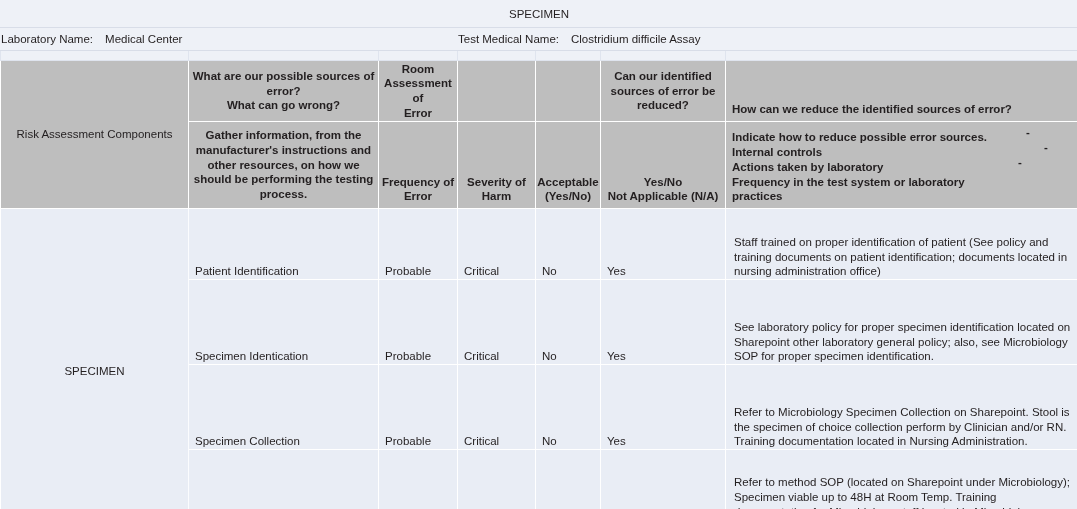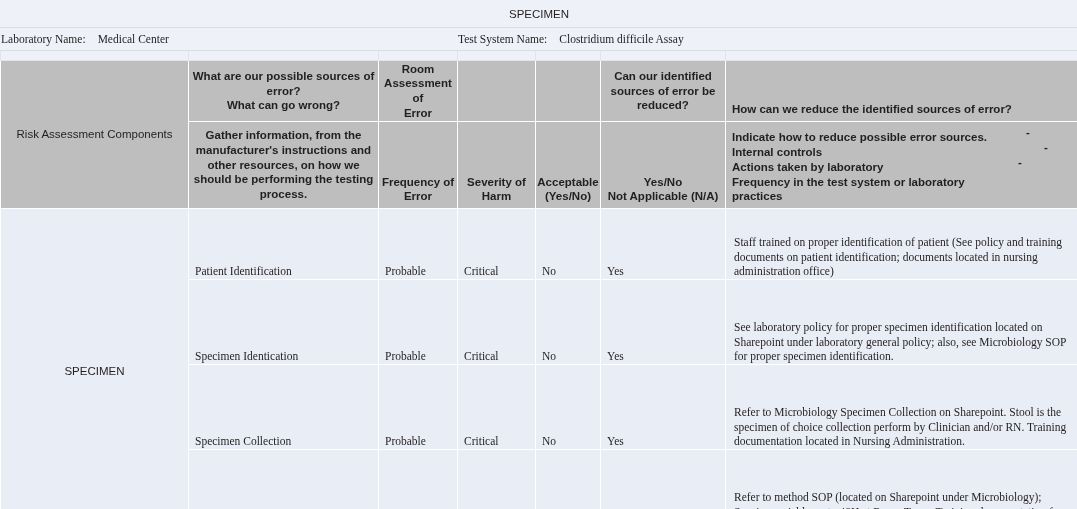--- a/index.html
+++ b/index.html
@@ -47,21 +47,20 @@
   .band-title .t { display:block; }
 
   .band-label {
     background: #eef1f7;
     height: 22px;
     vertical-align: middle !important;
     border-color:#eef1f7 !important;
     border-bottom: 1px solid #d8dde8 !important;
     font-size: 12px;
     white-space: nowrap;
-    font-family: Liberation Serif, serif;
   }
   .band-label.lab { padding-left: 0px; }
   .band-label .val { margin-left: 12px; }
 
   .band-spacer {
     background: #eef1f7;
     height: 9px;
     border-color: #dfe4ee !important;
   }
 
@@ -100,21 +99,21 @@
     line-height: 1.3;
   }
 
   
   .cell {
     background: #e9edf5;
     border: 1px solid #fbfcfe;
     vertical-align: bottom;
     padding: 0 0 2px 0;
   }
-  .cell .pad { padding-left: 6px; padding-right: 4px; display:block;font-family:Liberation Serif, serif; }
+  .cell .pad { padding-left: 6px; padding-right: 4px; display:block; }
   .cell.wide { vertical-align: bottom; }
   .cell.wide .pad { padding-left: 8px; padding-right: 6px; }
   .cell.grp {
     text-align: center;
     vertical-align: middle !important;
     border-right-color: #fbfcfe;
   }
   .r1 { height: 70px; }
   .r2 { height: 84px; }
   .r3 { height: 84px; }
@@ -141,21 +140,21 @@
         <span class="t">SPECIMEN</span>
       </td>
     </tr>
 
     <tr>
       <td class="band-label lab" colspan="1">
         <span>Laboratory Name:</span><span class="val">Medical Center</span>
       </td>
       <td class="band-label" colspan="2"></td>
       <td class="band-label" colspan="4">
-        <span>Test System Name:</span><span class="val">Clostridium difficile Assay</span>
+        <span>Test Medical Name:</span><span class="val">Clostridium difficile Assay</span>
       </td>
     </tr>
 
     <tr>
       <td class="band-spacer"></td>
       <td class="band-spacer"></td>
       <td class="band-spacer"></td>
       <td class="band-spacer"></td>
       <td class="band-spacer"></td>
       <td class="band-spacer"></td>
@@ -231,21 +230,21 @@
       <td class="cell r2">
             <span class="pad">Critical</span>
           </td>
       <td class="cell r2">
             <span class="pad">No</span>
           </td>
       <td class="cell r2">
             <span class="pad">Yes</span>
           </td>
       <td class="cell wide r2">
-            <span class="pad">See laboratory policy for proper specimen identification located on Sharepoint under laboratory general policy; also, see Microbiology SOP for proper specimen identification.</span>
+            <span class="pad">See laboratory policy for proper specimen identification located on Sharepoint other laboratory general policy; also, see Microbiology SOP for proper specimen identification.</span>
           </td>
     </tr>
 
     <tr>
       <td class="cell r3">
             <span class="pad">Specimen Collection</span>
           </td>
       <td class="cell r3">
             <span class="pad">Probable</span>
           </td>

